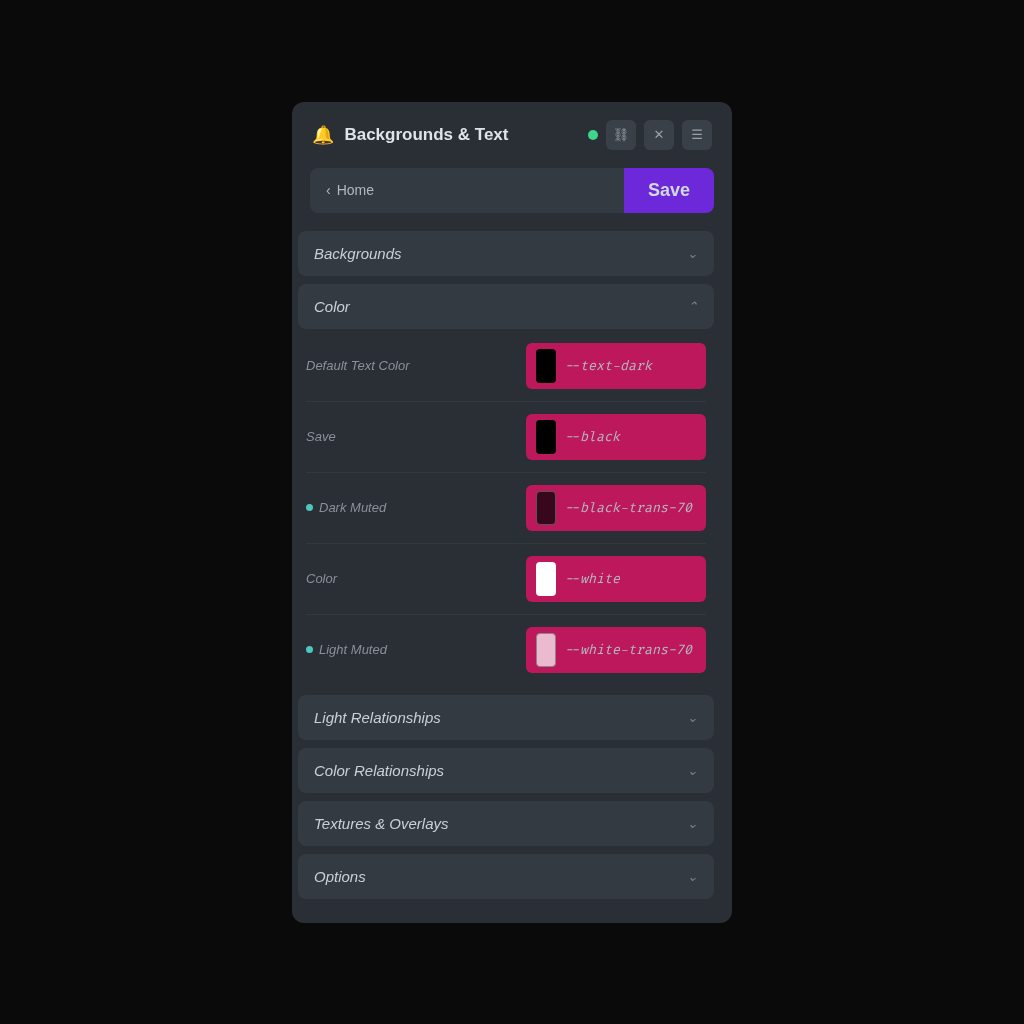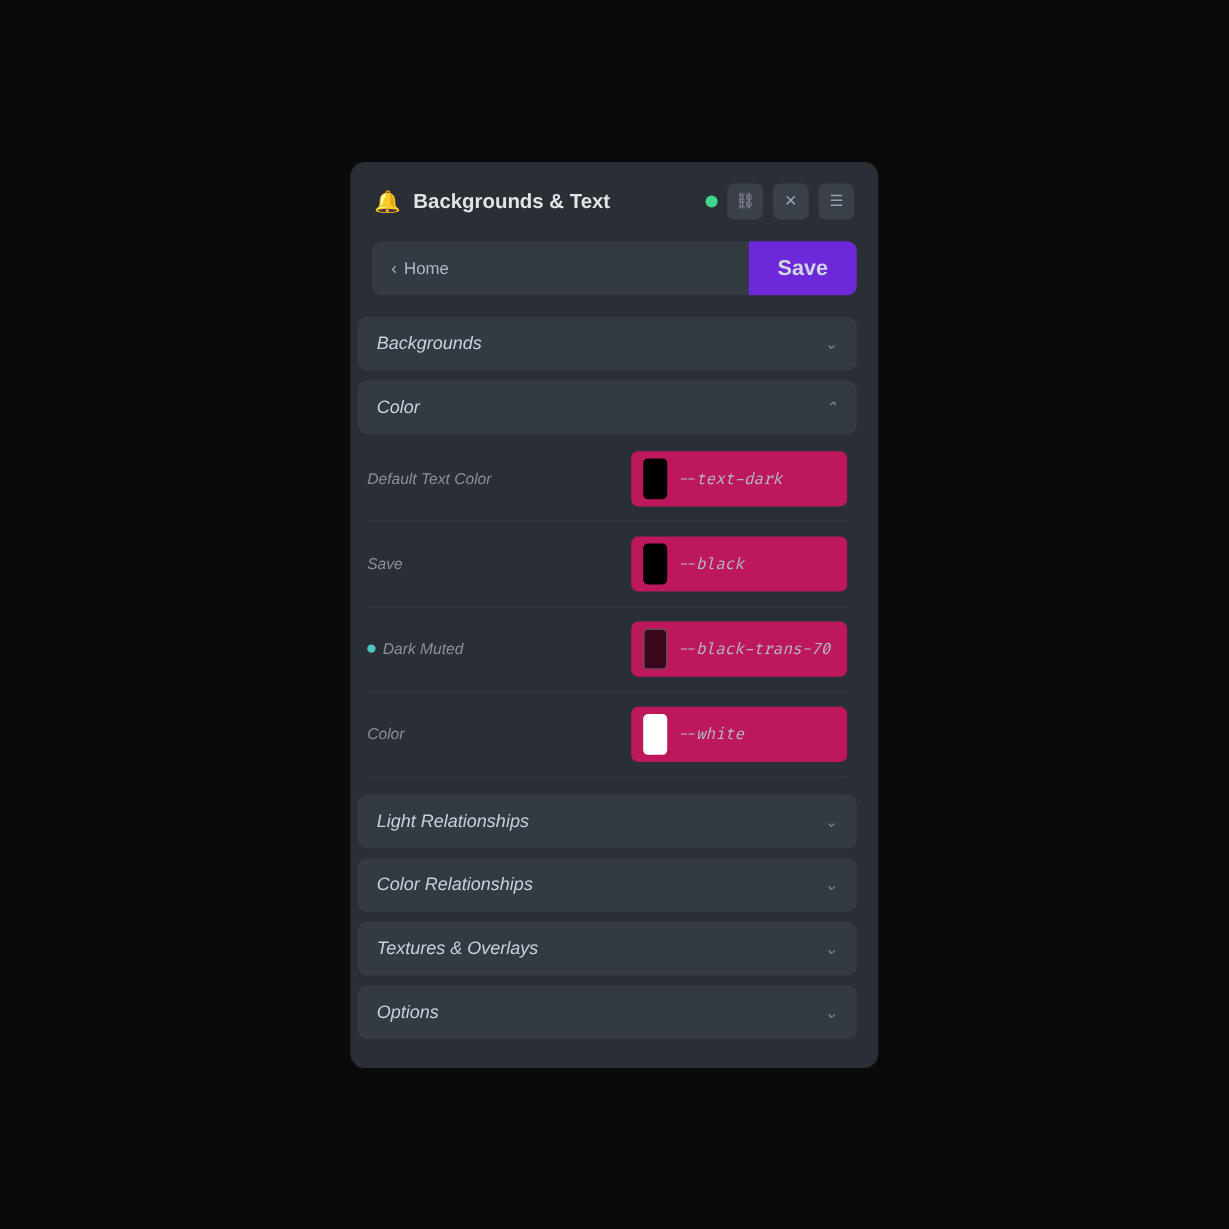--- a/index.html
+++ b/index.html
@@ -283,20 +283,30 @@
           <div class="field-row">
             <div class="field-label">
               <span>Color</span>
             </div>
             <div class="field-value">
               <div class="color-swatch swatch-white"></div>
               <span class="value-text">--white</span>
             </div>
           </div>
           <hr class="divider-line">
+          <div class="field-row">
+            <div class="field-label">
+              <span class="dot"></span>
+              <span>Light Muted</span>
+            </div>
+            <div class="field-value">
+              <div class="color-swatch swatch-white-trans"></div>
+              <span class="value-text">--white-trans-70</span>
+            </div>
+          </div>
         </div>
       </div>
       <div class="section">
         <div class="section-header">
           <span>Light Relationships</span>
           <span class="chevron">⌄</span>
         </div>
       </div>
       <div class="section">
         <div class="section-header">

